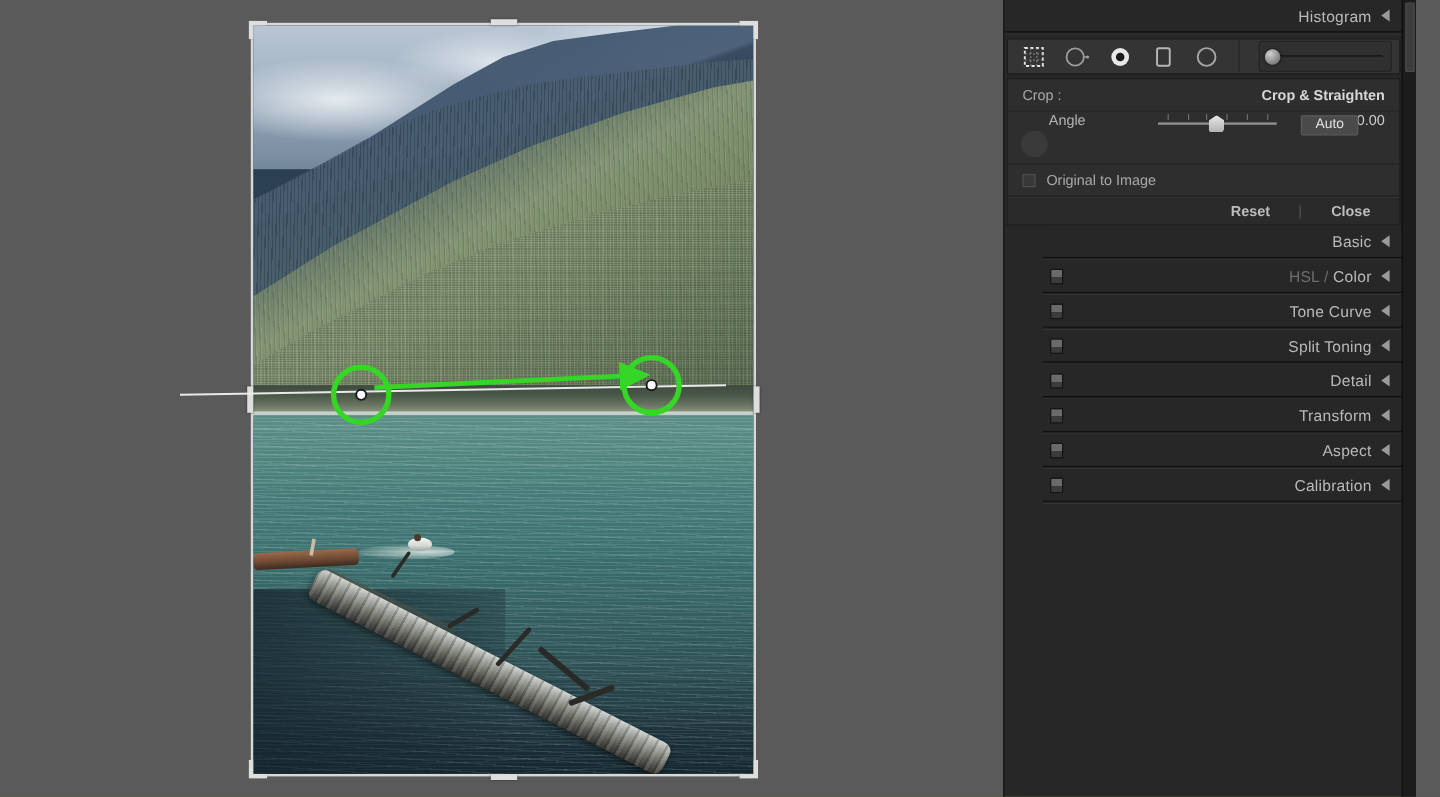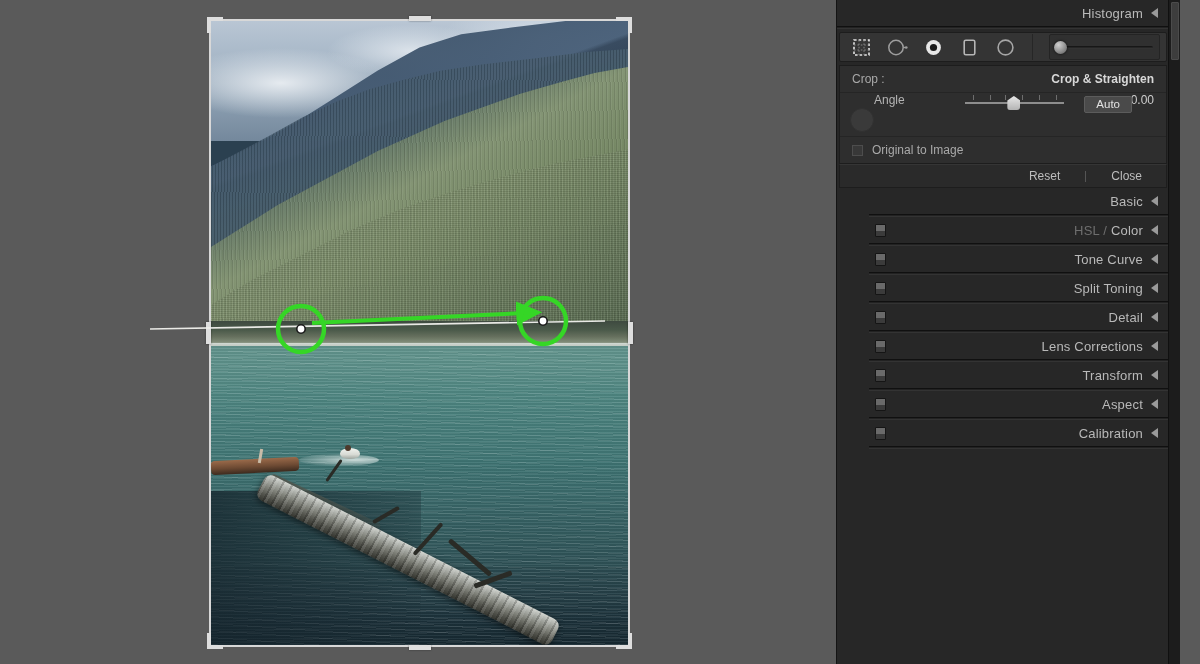--- a/index.html
+++ b/index.html
@@ -430,20 +430,21 @@
     margin: 0 2px;
     height: 24px;
     background: #2a2a2a;
     border: 1px solid #1d1d1d;
     border-top: 1px solid #353535;
     display: flex;
     align-items: center;
     justify-content: flex-end;
     padding-right: 14px;
     gap: 15px;
+    font-weight: bold;
   }
   .footer-btn {
     font-size: 12px;
     color: #bdbdbd;
     cursor: pointer;
     padding: 0 10px;
   }
   .footer-divider { width: 1px; height: 11px; background: #555; }
 
   #panel-list { margin-top: 0; margin-left: 32px; }
@@ -636,28 +637,20 @@
             <div class="panel-header">
               <div class="panel-switch"></div>
               <span class="ph-title">Detail</span>
               <span class="ph-arrow"></span>
             </div>
             <div class="panel-rule"></div>
           </div>
           <div class="panel-block">
             <div class="panel-header">
               <div class="panel-switch"></div>
-              <span class="ph-title">Lens Corrections</span>
-              <span class="ph-arrow"></span>
-            </div>
-            <div class="panel-rule"></div>
-          </div>
-          <div class="panel-block">
-            <div class="panel-header">
-              <div class="panel-switch"></div>
               <span class="ph-title">Transform</span>
               <span class="ph-arrow"></span>
             </div>
             <div class="panel-rule"></div>
           </div>
           <div class="panel-block">
             <div class="panel-header">
               <div class="panel-switch"></div>
               <span class="ph-title">Aspect</span>
               <span class="ph-arrow"></span>

